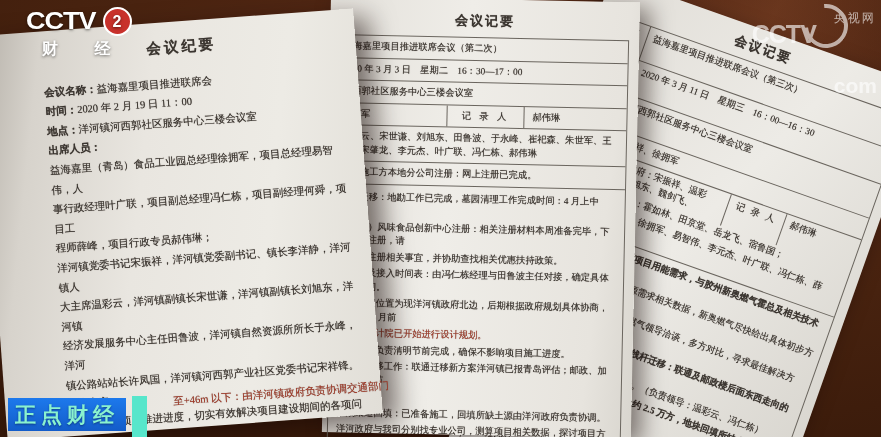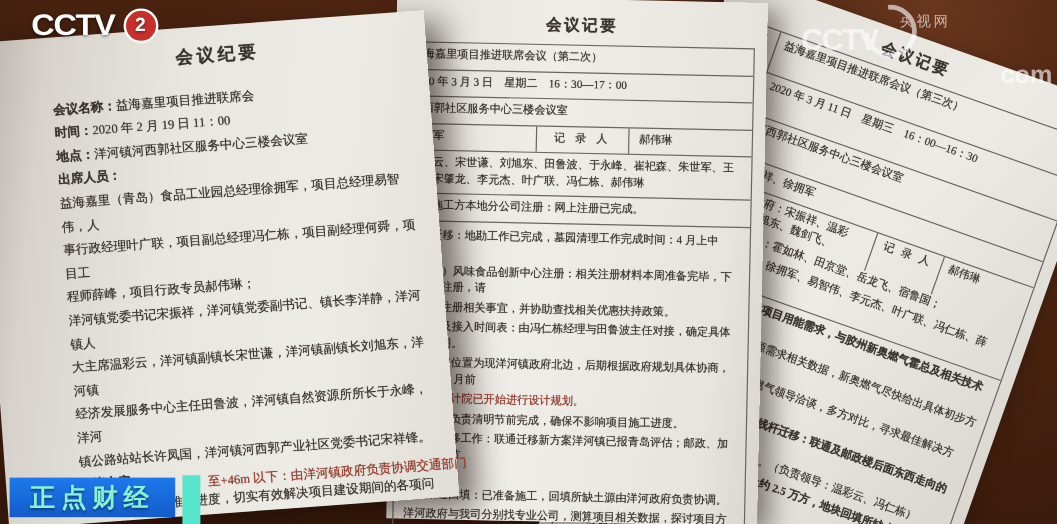--- a/index.html
+++ b/index.html
@@ -59,26 +59,26 @@
   .logo-cctv{font-size:27px;font-weight:900;letter-spacing:-1px;transform:scaleY(.92);}
   .logo-2{width:25px;height:25px;border-radius:50%;background:#c8312b;border:2px solid #fff;
     display:flex;align-items:center;justify-content:center;font-size:16px;font-weight:bold;}
   .logo-sub{font-size:16px;font-weight:bold;letter-spacing:16px;margin:2px 0 0 16px;}
   
   .wm{position:absolute;right:4px;top:4px;z-index:10;opacity:.62;color:#fff;
     font-family:"Liberation Sans","DejaVu Sans",sans-serif;display:flex;align-items:flex-start;}
   .wm-cctv{font-size:25px;font-weight:900;letter-spacing:-1px;margin-top:16px;}
   .wm-ring{width:36px;height:36px;border:4px solid #fff;border-radius:50%;border-left-color:transparent;
     transform:rotate(40deg);margin:0 -16px 0 -12px;}
-  .wm-right{display:flex;flex-direction:row;line-height:1;margin-left:2px;gap:42px;}
+  .wm-right{display:flex;flex-direction:column;line-height:1;margin-left:2px;}
   .wm-site{font-size:12px;letter-spacing:2px;margin:8px 0 3px;}
   .wm-com{font-size:21px;font-weight:bold;margin-top:48px;}
   
   .badge{position:absolute;left:8px;top:398px;z-index:10;display:flex;align-items:flex-start;}
-  .badge-main{width:138px;height:33px;background:linear-gradient(180deg,#1d79ec,#135cc9);
+  .badge-main{width:118px;height:33px;background:linear-gradient(180deg,#1d79ec,#135cc9);
     display:flex;align-items:center;justify-content:center;
     font-family:"Liberation Sans","DejaVu Sans",sans-serif;font-weight:bold;font-size:21px;
     letter-spacing:5px;color:#8af2cf;text-shadow:0 1px 2px rgba(0,10,40,.45);}
   .badge-bar{width:15px;height:41px;background:#57e6cb;margin-left:6px;margin-top:-2px;}
 </style>
 </head>
 <body>
 
 <div id="stage">
 
@@ -179,20 +179,21 @@
 
     </div>
     <div class="l-red">至+46m 以下：由洋河镇政府负责协调交通部门</div>
   </div>
 
   <div class="logo">
     <div class="logo-row">
       <span class="logo-cctv">CCTV</span>
       <span class="logo-2">2</span>
     </div>
+    <div class="logo-sub">财 经</div>
   </div>
 
   <div class="wm">
     <span class="wm-cctv">CCTV</span>
     <span class="wm-ring"></span>
     <span class="wm-right">
       <span class="wm-site">央视网</span>
       <span class="wm-com">com</span>
     </span>
   </div>

